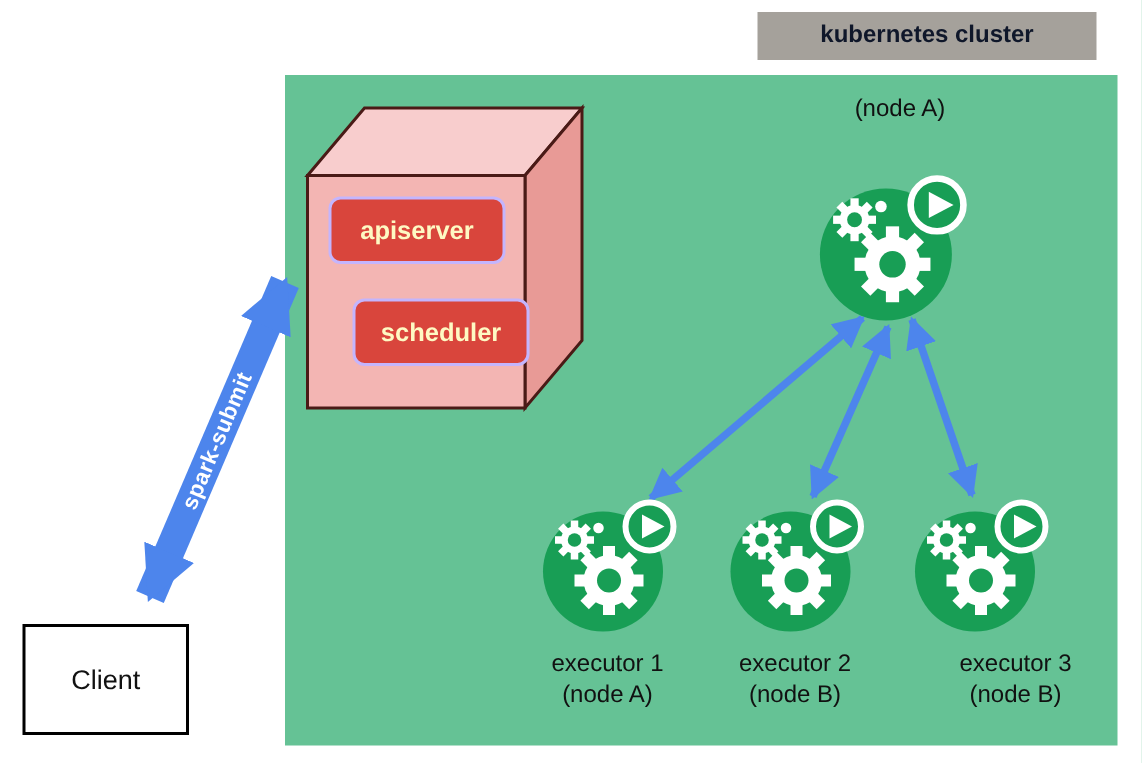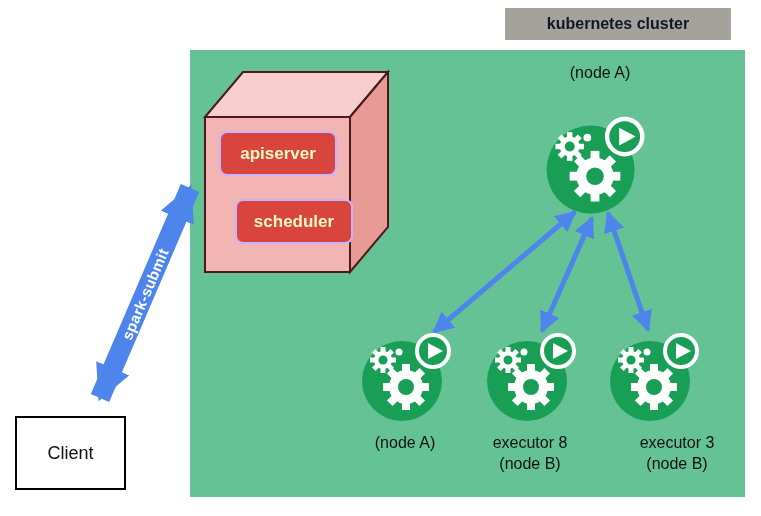--- a/index.html
+++ b/index.html
@@ -145,25 +145,26 @@
   </svg>
 
   <div class="red-box apiserver-box">apiserver</div>
   <div class="red-box scheduler-box">scheduler</div>
 
   <div class="node-label driver-label">
     <div>(node A)</div>
   </div>
 
   <div class="node-label executor1-label">
+    <div>executor 1</div>
     <div>(node A)</div>
   </div>
 
   <div class="node-label executor2-label">
-    <div>executor 8</div>
+    <div>executor 2</div>
     <div>(node B)</div>
   </div>
 
   <div class="node-label executor3-label">
     <div>executor 3</div>
     <div>(node B)</div>
   </div>
 
   <div class="client-box">
     <span>Client</span>

